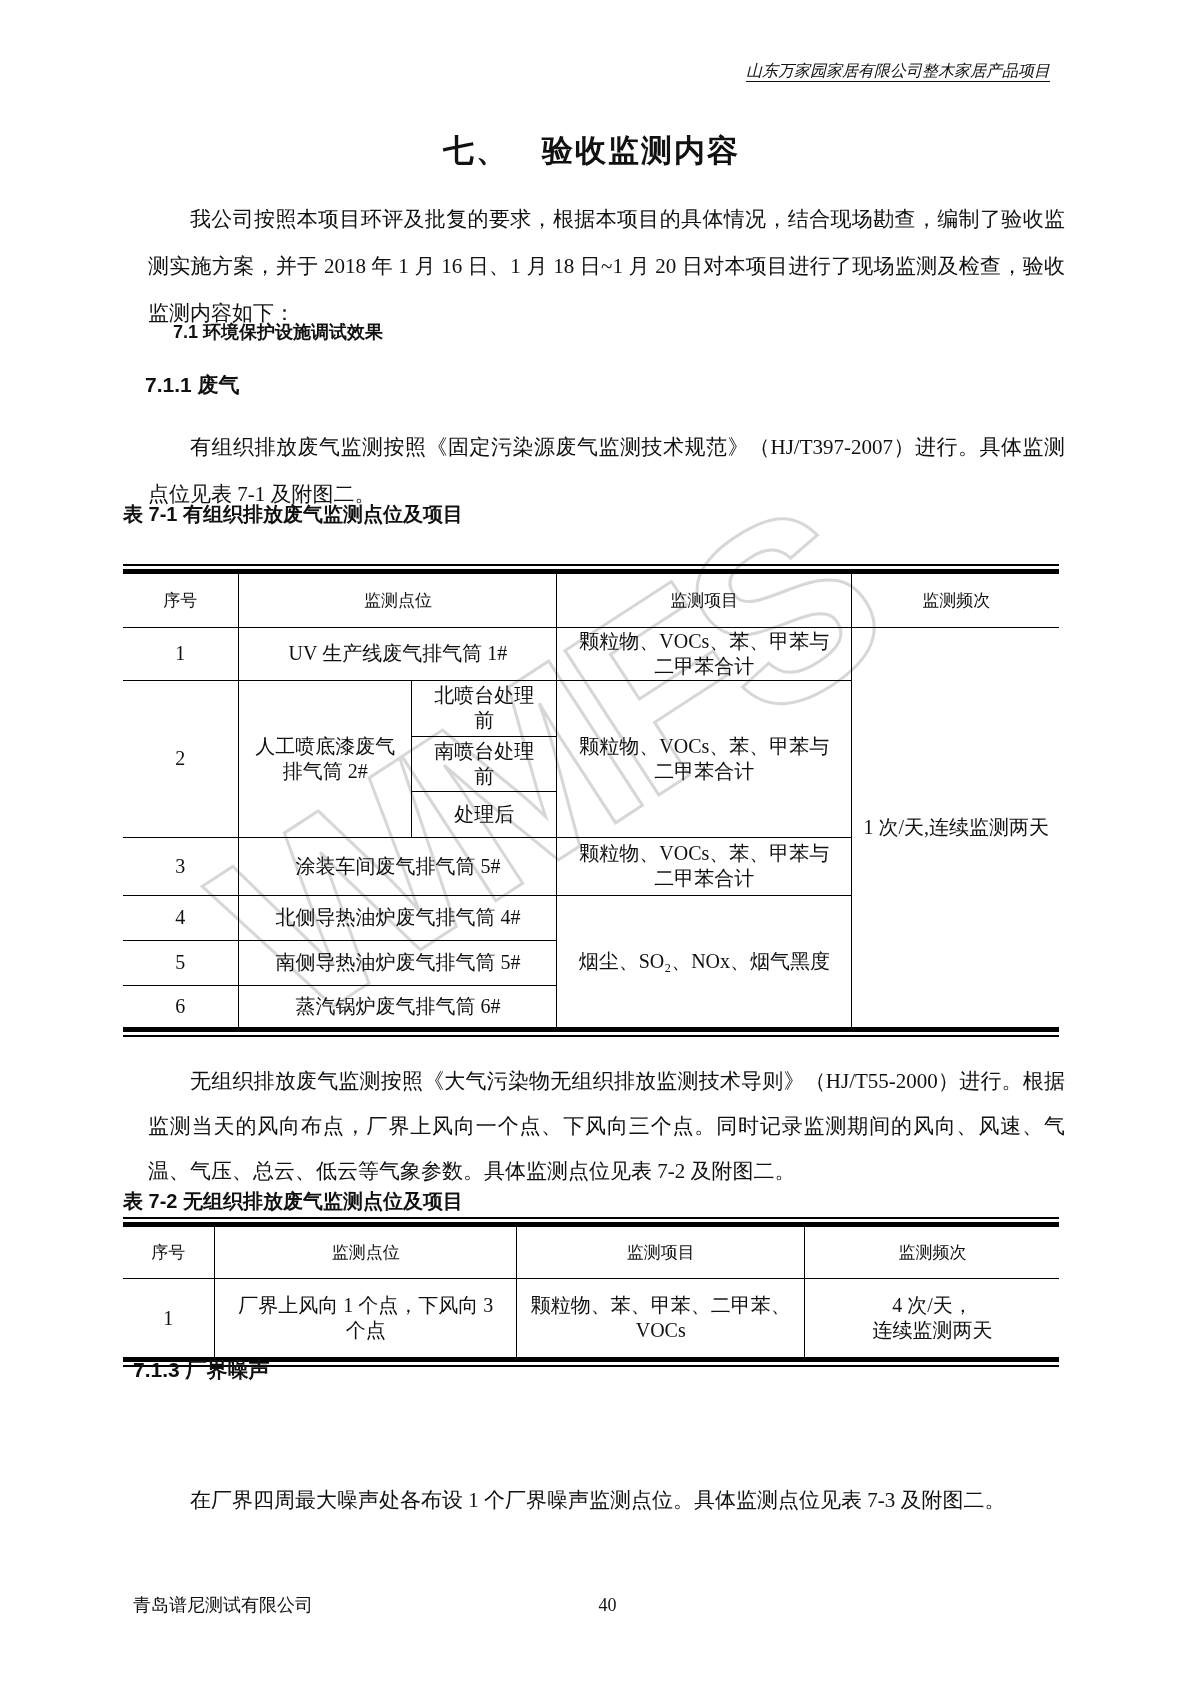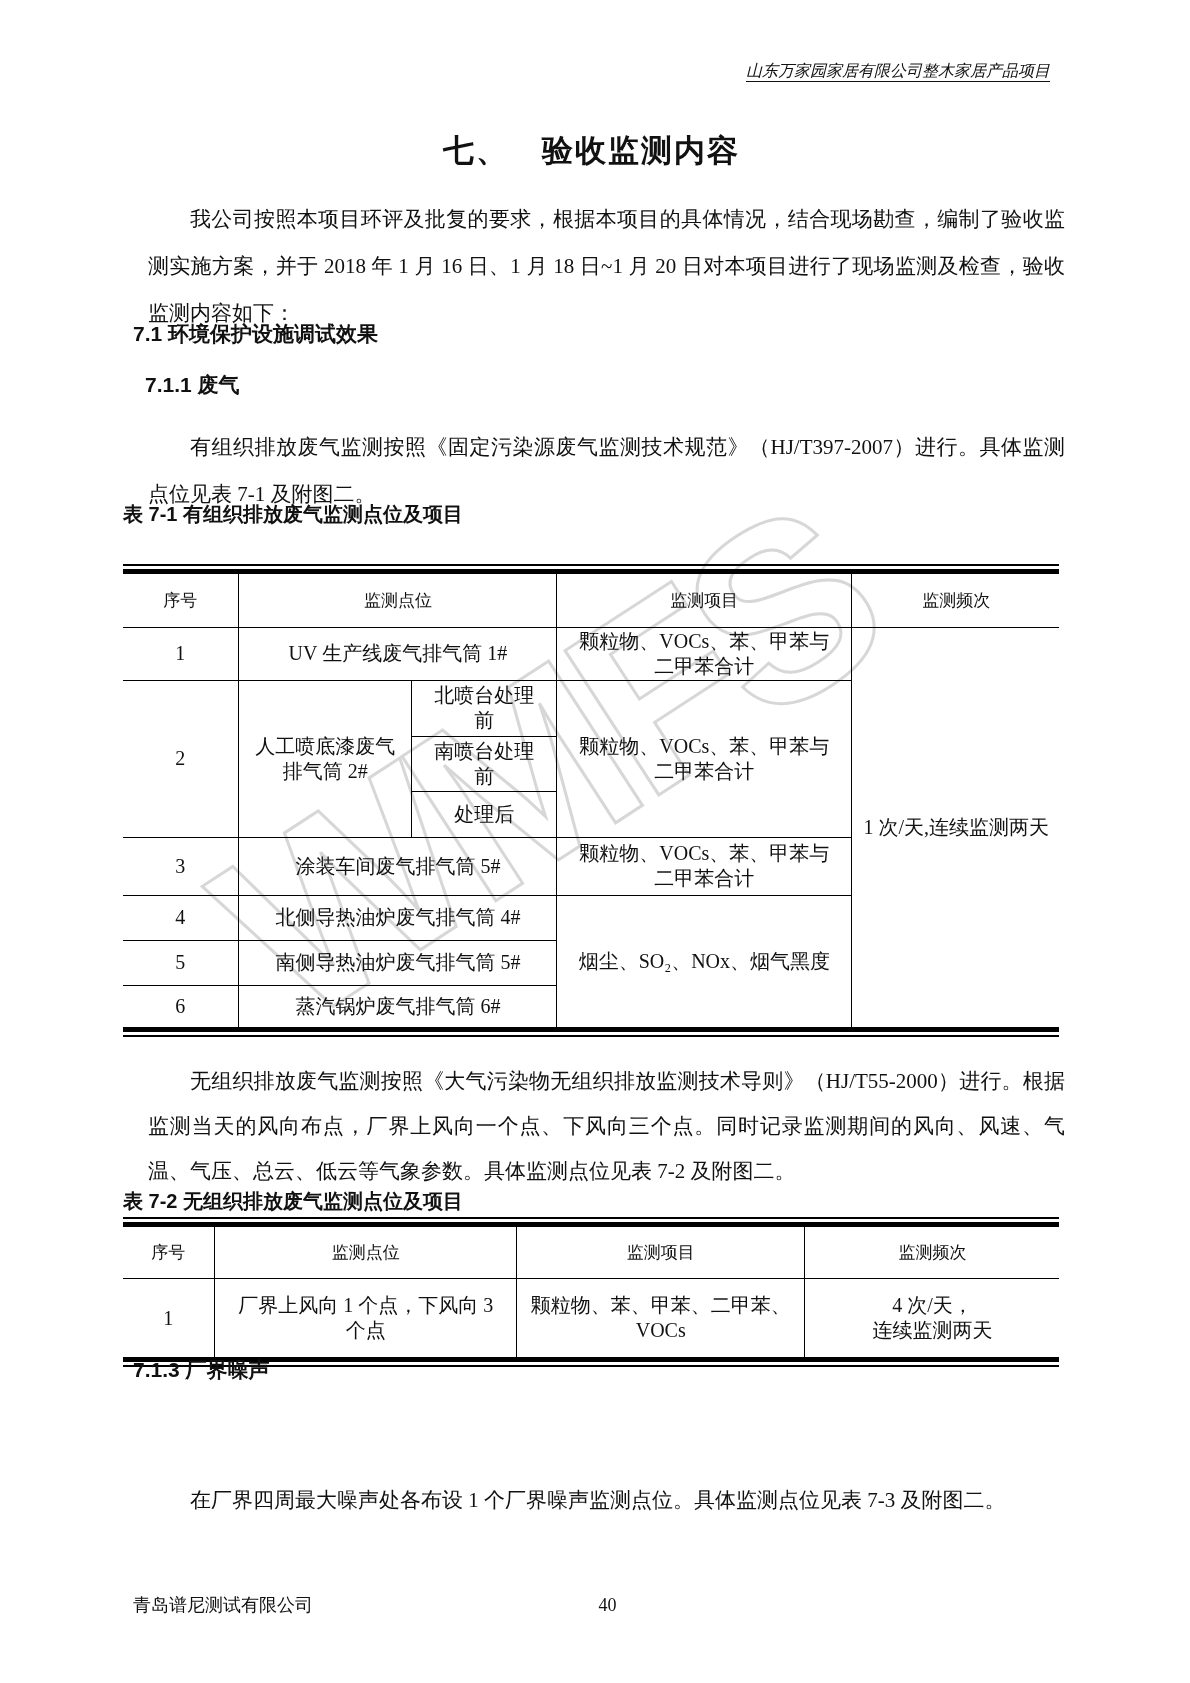--- a/index.html
+++ b/index.html
@@ -38,21 +38,21 @@
   }
   .p1 { top:181px; }
   .p2 { top:409px; }
   .p3 { top:1044px; line-height:45px; }
   .p4 { top:1462px; line-height:46px; }
 
   .h2x, .h3x {
     position:absolute; left:133px; margin:0;
     font-family:"Liberation Sans","DejaVu Sans",sans-serif; font-weight:bold;
   }
-  .h71  { top:320px; font-size:21px; }
+  .h71  { top:320px; font-size:18px;margin-left:40px; }
   .h711 { top:371px; font-size:21px;margin-left:12px; }
   .h713 { top:1356px; font-size:21px; }
 
   .caption {
     position:absolute; left:123px; width:936px; text-align:left;
     font-family:"Liberation Sans","DejaVu Sans",sans-serif;
     font-weight:bold; font-size:20px;
   }
   .cap1 { top:501px; }
   .cap2 { top:1188px; }

